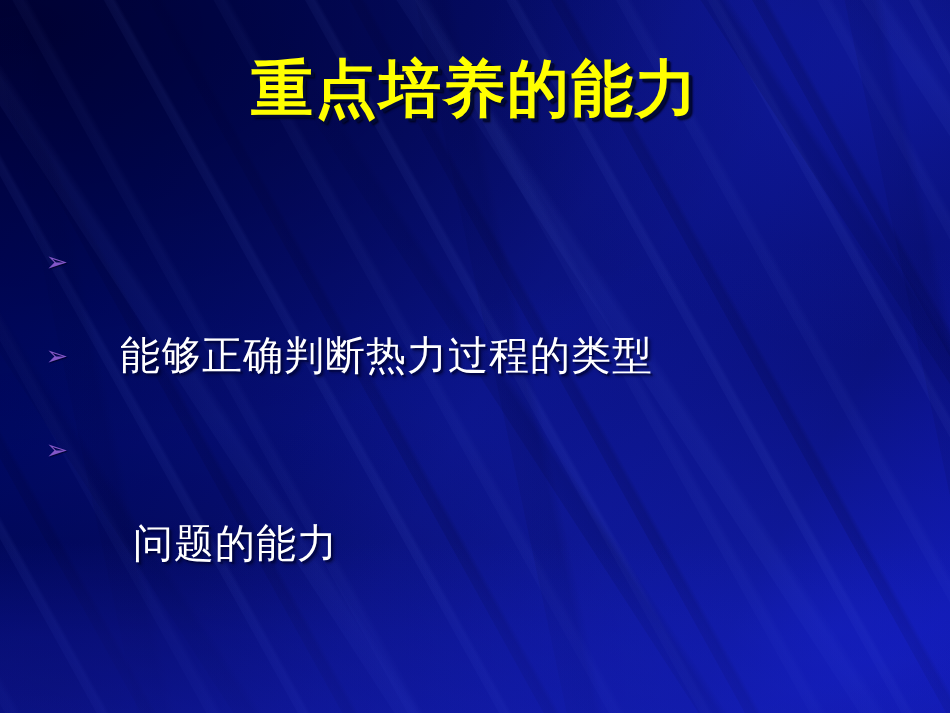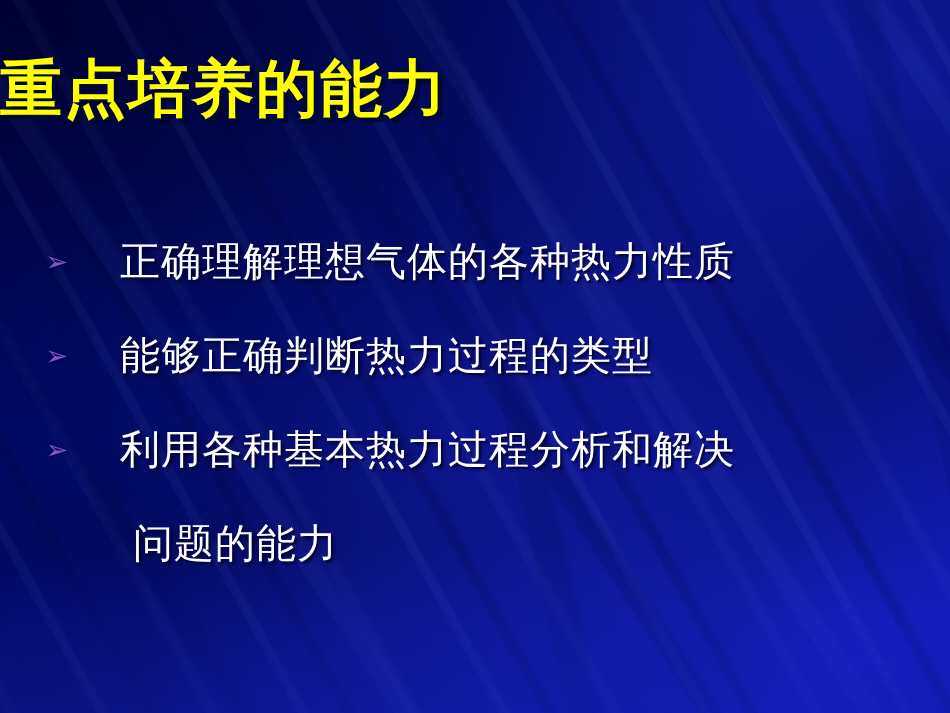--- a/index.html
+++ b/index.html
@@ -130,20 +130,21 @@
   .content {
     position: absolute;
     inset: 0;
   }
 
   .slide-title {
     position: absolute;
     top: 58px;
     left: 0;
     width: 100%;
+    text-align: center;
     color: #FFFF00;
     font-size: 62px;
     line-height: 1.0;
     font-weight: 700;
     letter-spacing: 2px;
     text-shadow:
       3px 3px 0 #000836,
       4px 4px 2px rgba(0,0,20,0.85);
     white-space: nowrap;
   }
@@ -214,31 +215,29 @@
   <div class="bg-vignette"></div>
 
   <div class="content">
 
     <div class="slide-title">重点培养的能力</div>
 
     <div class="bullet-list">
 
       <div class="bullet-row">
         <span class="bullet-marker">➢</span>
-        <span class="bullet-text">正确理解理想气体的各种热力性质</span>
       </div>
 
       <div class="bullet-row">
         <span class="bullet-marker">➢</span>
         <span class="bullet-text">能够正确判断热力过程的类型</span>
       </div>
 
       <div class="bullet-row">
         <span class="bullet-marker">➢</span>
-        <span class="bullet-text">利用各种基本热力过程分析和解决</span>
       </div>
 
       <div class="bullet-row wrapped">
         <span class="bullet-marker"></span>
         <span class="bullet-text continuation">问题的能力</span>
       </div>
 
     </div>
   </div>
 </div>

